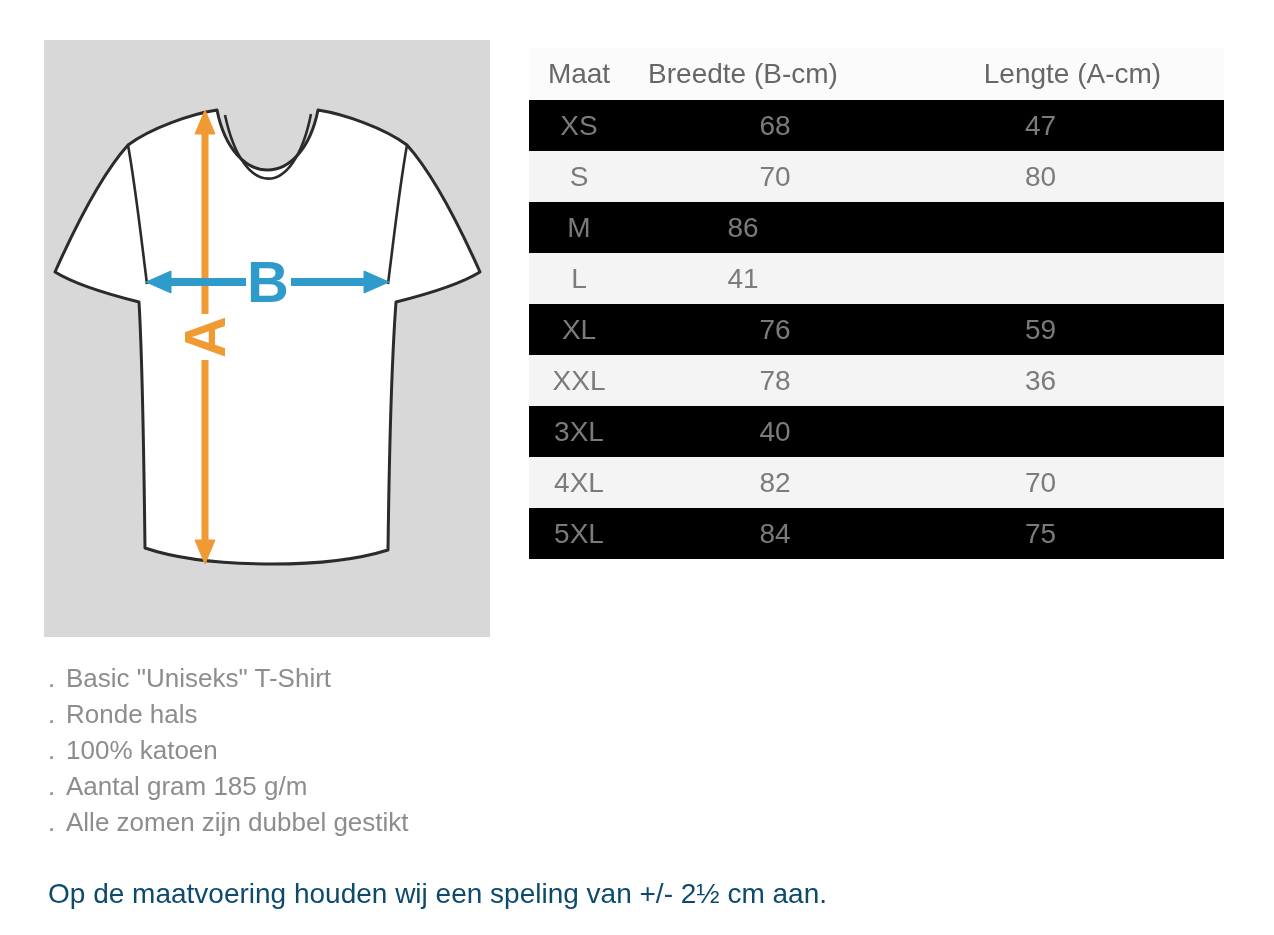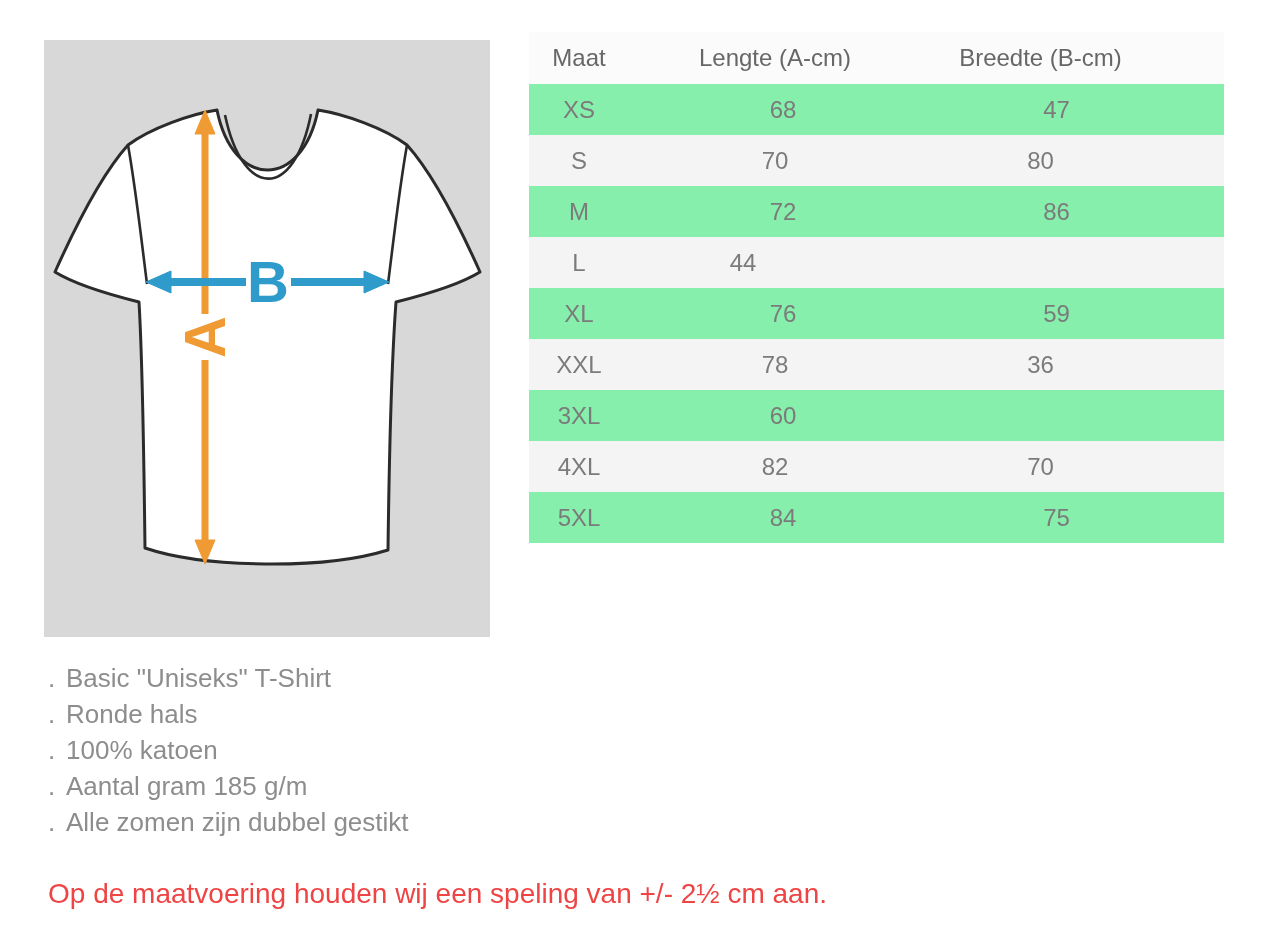--- a/index.html
+++ b/index.html
@@ -13,43 +13,43 @@
     position:absolute;left:44px;top:40px;width:446px;height:597px;
     background:#d8d8d8;
   }
   .panel svg{display:block;width:100%;height:100%;}
   .shirt{fill:#ffffff;stroke:#2b2b2b;stroke-width:3;stroke-linejoin:round;}
   .seam{fill:none;stroke:#2b2b2b;stroke-width:2.6;}
   .arrow-line{stroke-linecap:butt;}
   .dim-label{font-family:"Liberation Sans",sans-serif;font-weight:bold;font-size:58px;}
   
   .sizetable{
-    position:absolute;left:529px;top:32px;width:695px;
-    font-size:24px;color:#7b7b7b;
+    position:absolute;left:529px;top:48px;width:695px;
+    font-size:28px;color:#7b7b7b;
   }
   .trow{
     display:grid;grid-template-columns:100px 292px 303px;
     height:51px;align-items:center;
   }
   .trow .cell{text-align:center;white-space:nowrap;}
   .trow .c3{padding-right:64px;}
   .thead{height:52px;background:#fbfbfb;color:#676767;}
-  .row-even{background:#86efac;gap:8px;}
+  .row-even{background:#000000;}
   .row-odd{background:#f5f4f4;}
   
   .features{
     position:absolute;left:48px;top:660px;margin:0;padding:0;
     list-style:none;font-size:26px;line-height:36px;color:#8d8d8d;
   }
   .features li{display:flex;align-items:baseline;}
   .features .dot{width:18px;flex:0 0 18px;}
   
   .note{
     position:absolute;left:48px;top:878px;
-    font-size:28px;color:#ef4444;white-space:nowrap;
+    font-size:28px;color:#0c4a6e;white-space:nowrap;
   }
 </style>
 </head>
 <body>
 
 <div class="panel">
   <svg viewBox="0 0 446 597" xmlns="http://www.w3.org/2000/svg">
 
     <path class="shirt" d="
       M173,70
@@ -83,56 +83,55 @@
       <polygon points="102,242 127,231 127,253" stroke-width="1"></polygon>
       <polygon points="345,242 320,231 320,253" stroke-width="1"></polygon>
     </g>
     <text class="dim-label" x="224" y="262" text-anchor="middle" fill="#2E9BCB">B</text>
   </svg>
 </div>
 
 <div class="sizetable">
   <div class="trow thead">
     <div class="cell c1">Maat</div>
+    <div class="cell c3">Breedte (B-cm)</div>
     <div class="cell c2">Lengte (A-cm)</div>
-    <div class="cell c3">Breedte (B-cm)</div>
   </div>
 
   <div class="trow row-even">
     <div class="cell c1">XS</div>
     <div class="cell c2">68</div>
     <div class="cell c3">47</div>
   </div>
   <div class="trow row-odd">
     <div class="cell c1">S</div>
     <div class="cell c2">70</div>
     <div class="cell c3">80</div>
   </div>
   <div class="trow row-even">
     <div class="cell c1">M</div>
-    <div class="cell c2">72</div>
     <div class="cell c3">86</div>
   </div>
   <div class="trow row-odd">
     <div class="cell c1">L</div>
-    <div class="cell c3">44</div>
+    <div class="cell c3">41</div>
   </div>
   <div class="trow row-even">
     <div class="cell c1">XL</div>
     <div class="cell c2">76</div>
     <div class="cell c3">59</div>
   </div>
   <div class="trow row-odd">
     <div class="cell c1">XXL</div>
     <div class="cell c2">78</div>
     <div class="cell c3">36</div>
   </div>
   <div class="trow row-even">
     <div class="cell c1">3XL</div>
-    <div class="cell c2">60</div>
+    <div class="cell c2">40</div>
   </div>
   <div class="trow row-odd">
     <div class="cell c1">4XL</div>
     <div class="cell c2">82</div>
     <div class="cell c3">70</div>
   </div>
   <div class="trow row-even">
     <div class="cell c1">5XL</div>
     <div class="cell c2">84</div>
     <div class="cell c3">75</div>

